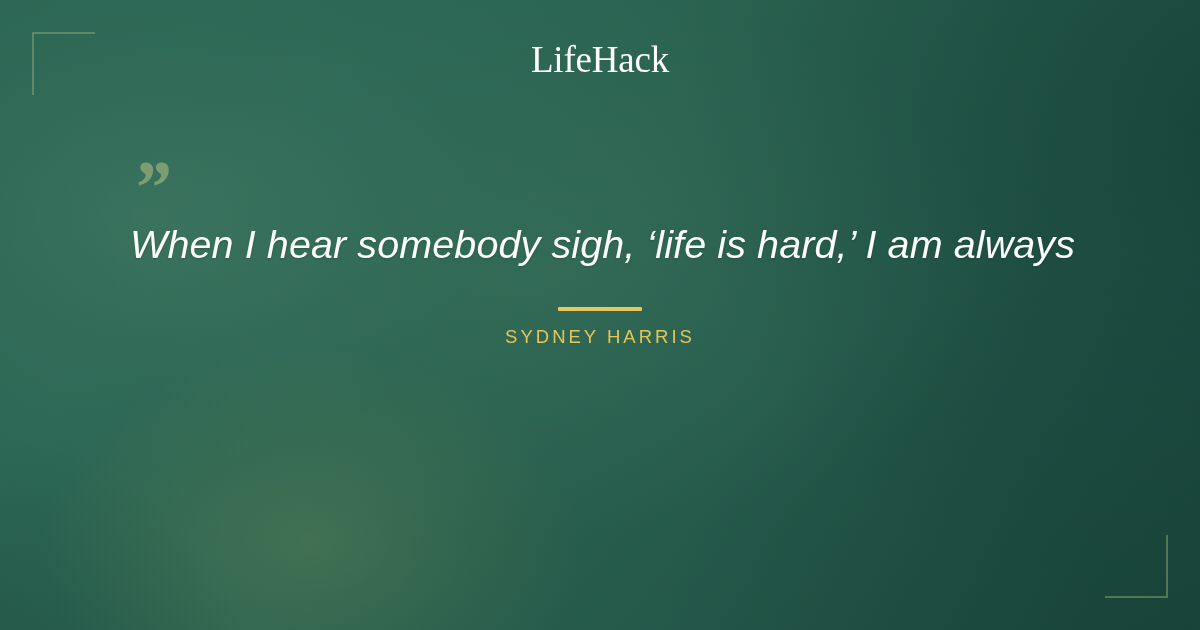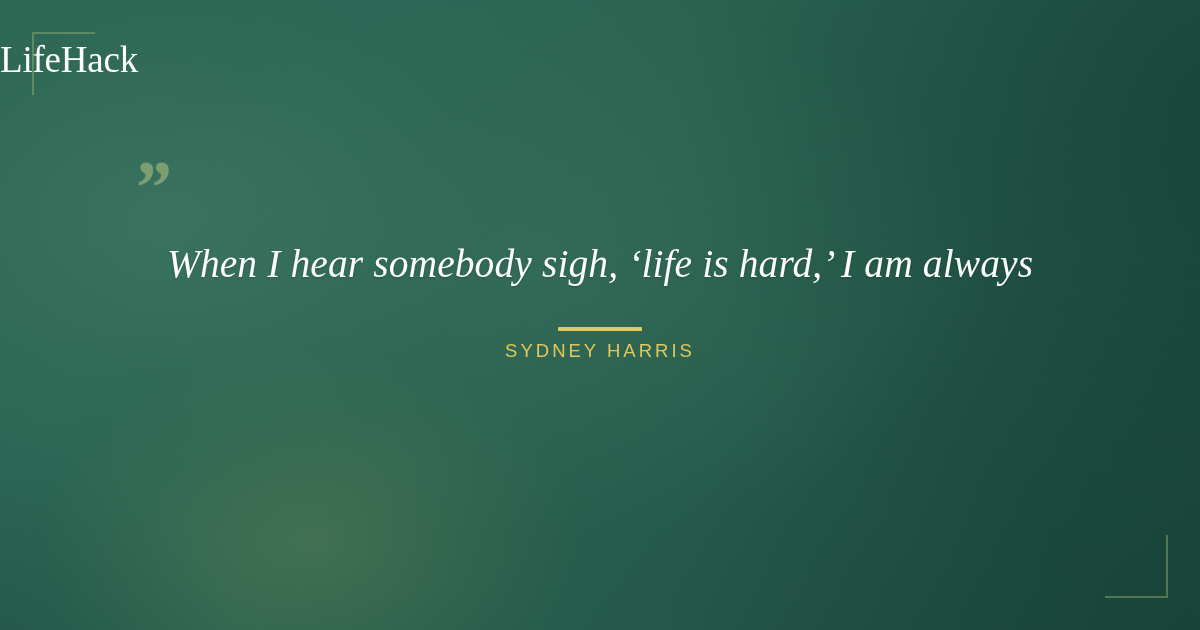--- a/index.html
+++ b/index.html
@@ -55,20 +55,21 @@
     border-bottom: 2px solid rgba(150,176,120,0.46);
     border-right: 2px solid rgba(150,176,120,0.46);
   }
 
   
   .brand {
     position: absolute;
     top: 41px;
     left: 0;
     right: 0;
+    text-align: center;
     font-family: "Liberation Serif", "DejaVu Serif", serif;
     font-size: 37px;
     line-height: 1;
     color: #ffffff;
     letter-spacing: -0.2px;
     font-weight: 400;
   }
 
   
   .quote-wrap {
@@ -87,23 +88,23 @@
     font-style: italic;
     font-weight: 700;
     font-size: 76px;
     line-height: 0.72;
     color: rgba(166,186,124,0.62);
     letter-spacing: -2px;
     user-select: none;
   }
 
   .quote-text {
-    margin: 78px auto 0;
+    margin: 58px auto 0;
     width: 940px;
-    font-family: Liberation Serif, serif;
+    font-family: Liberation Sans, sans-serif;
     font-style: italic;
     font-size: 39.5px;
     line-height: 1.34;
     color: #fdfdfb;
     letter-spacing: 0.1px;
     text-shadow: 0 1px 2px rgba(10,40,32,0.25);
   }
   .quote-text .line {
     display: block;
     white-space: nowrap;
@@ -111,21 +112,21 @@
 
   .divider {
     width: 84px;
     height: 4px;
     margin: 36px auto 0;
     background: #e6c95c;
     border-radius: 1px;
   }
 
   .attribution {
-    margin: 9px auto 0;
+    margin: 15px auto 0;
     font-family: "Liberation Sans", sans-serif;
     font-size: 18.5px;
     font-weight: 400;
     letter-spacing: 3.0px;
     color: #e3c75a;
     text-transform: uppercase;
   }
 </style>
 </head>
 <body>

